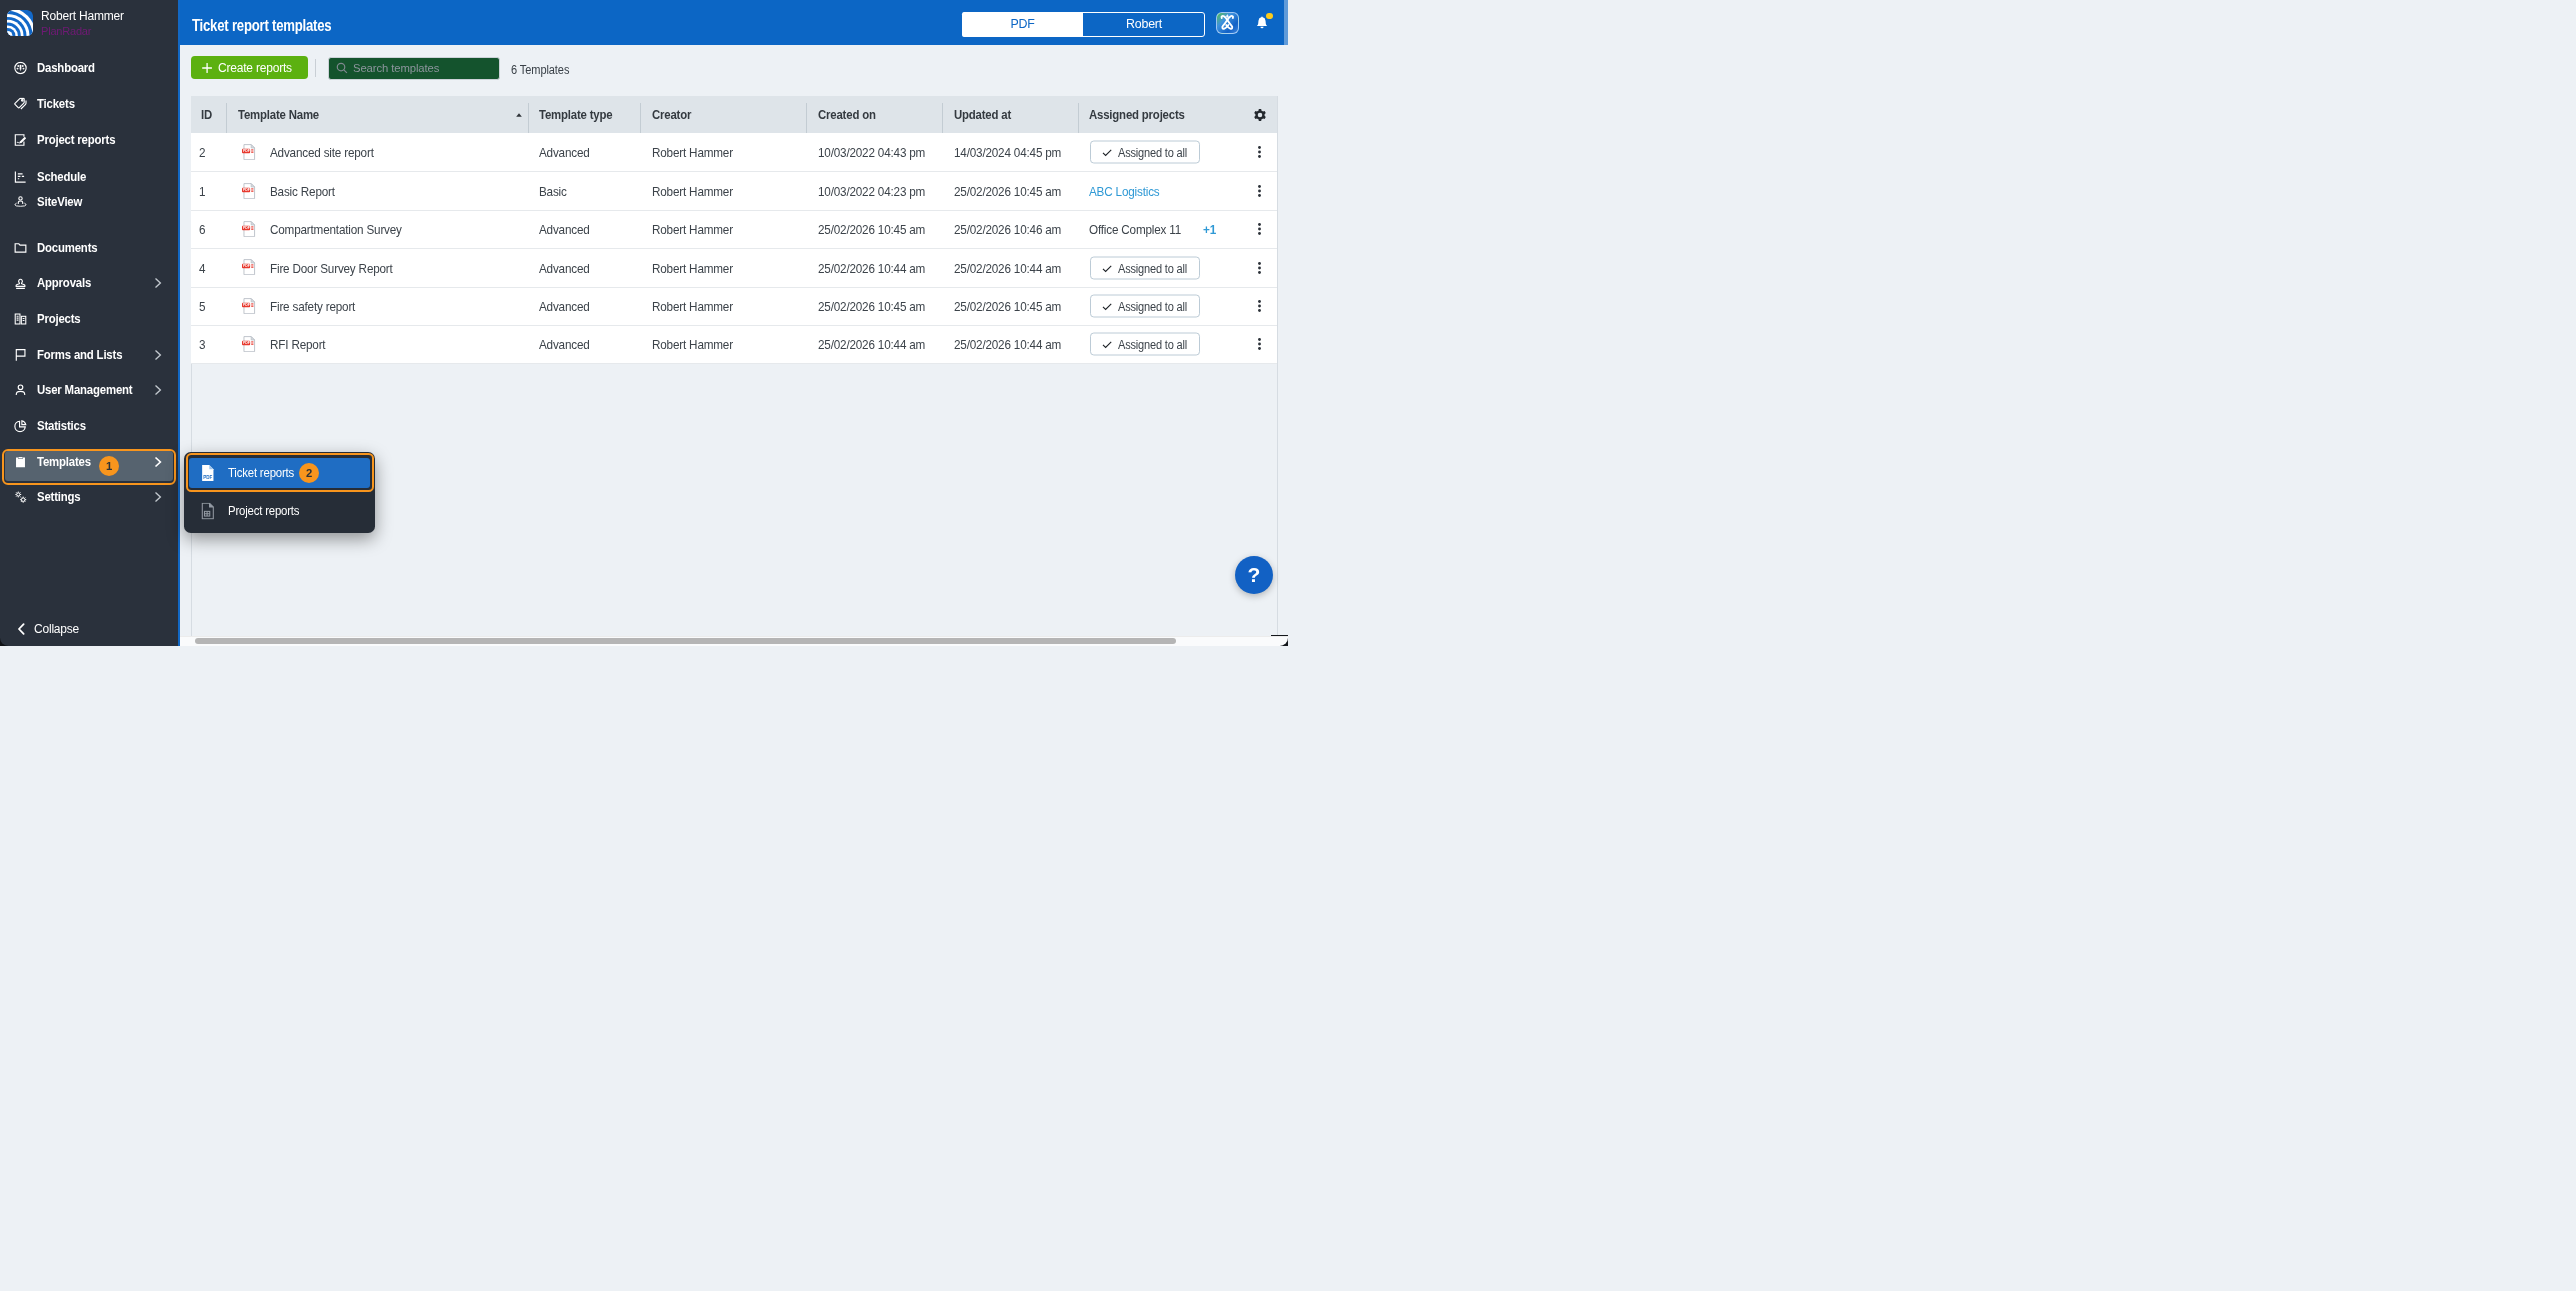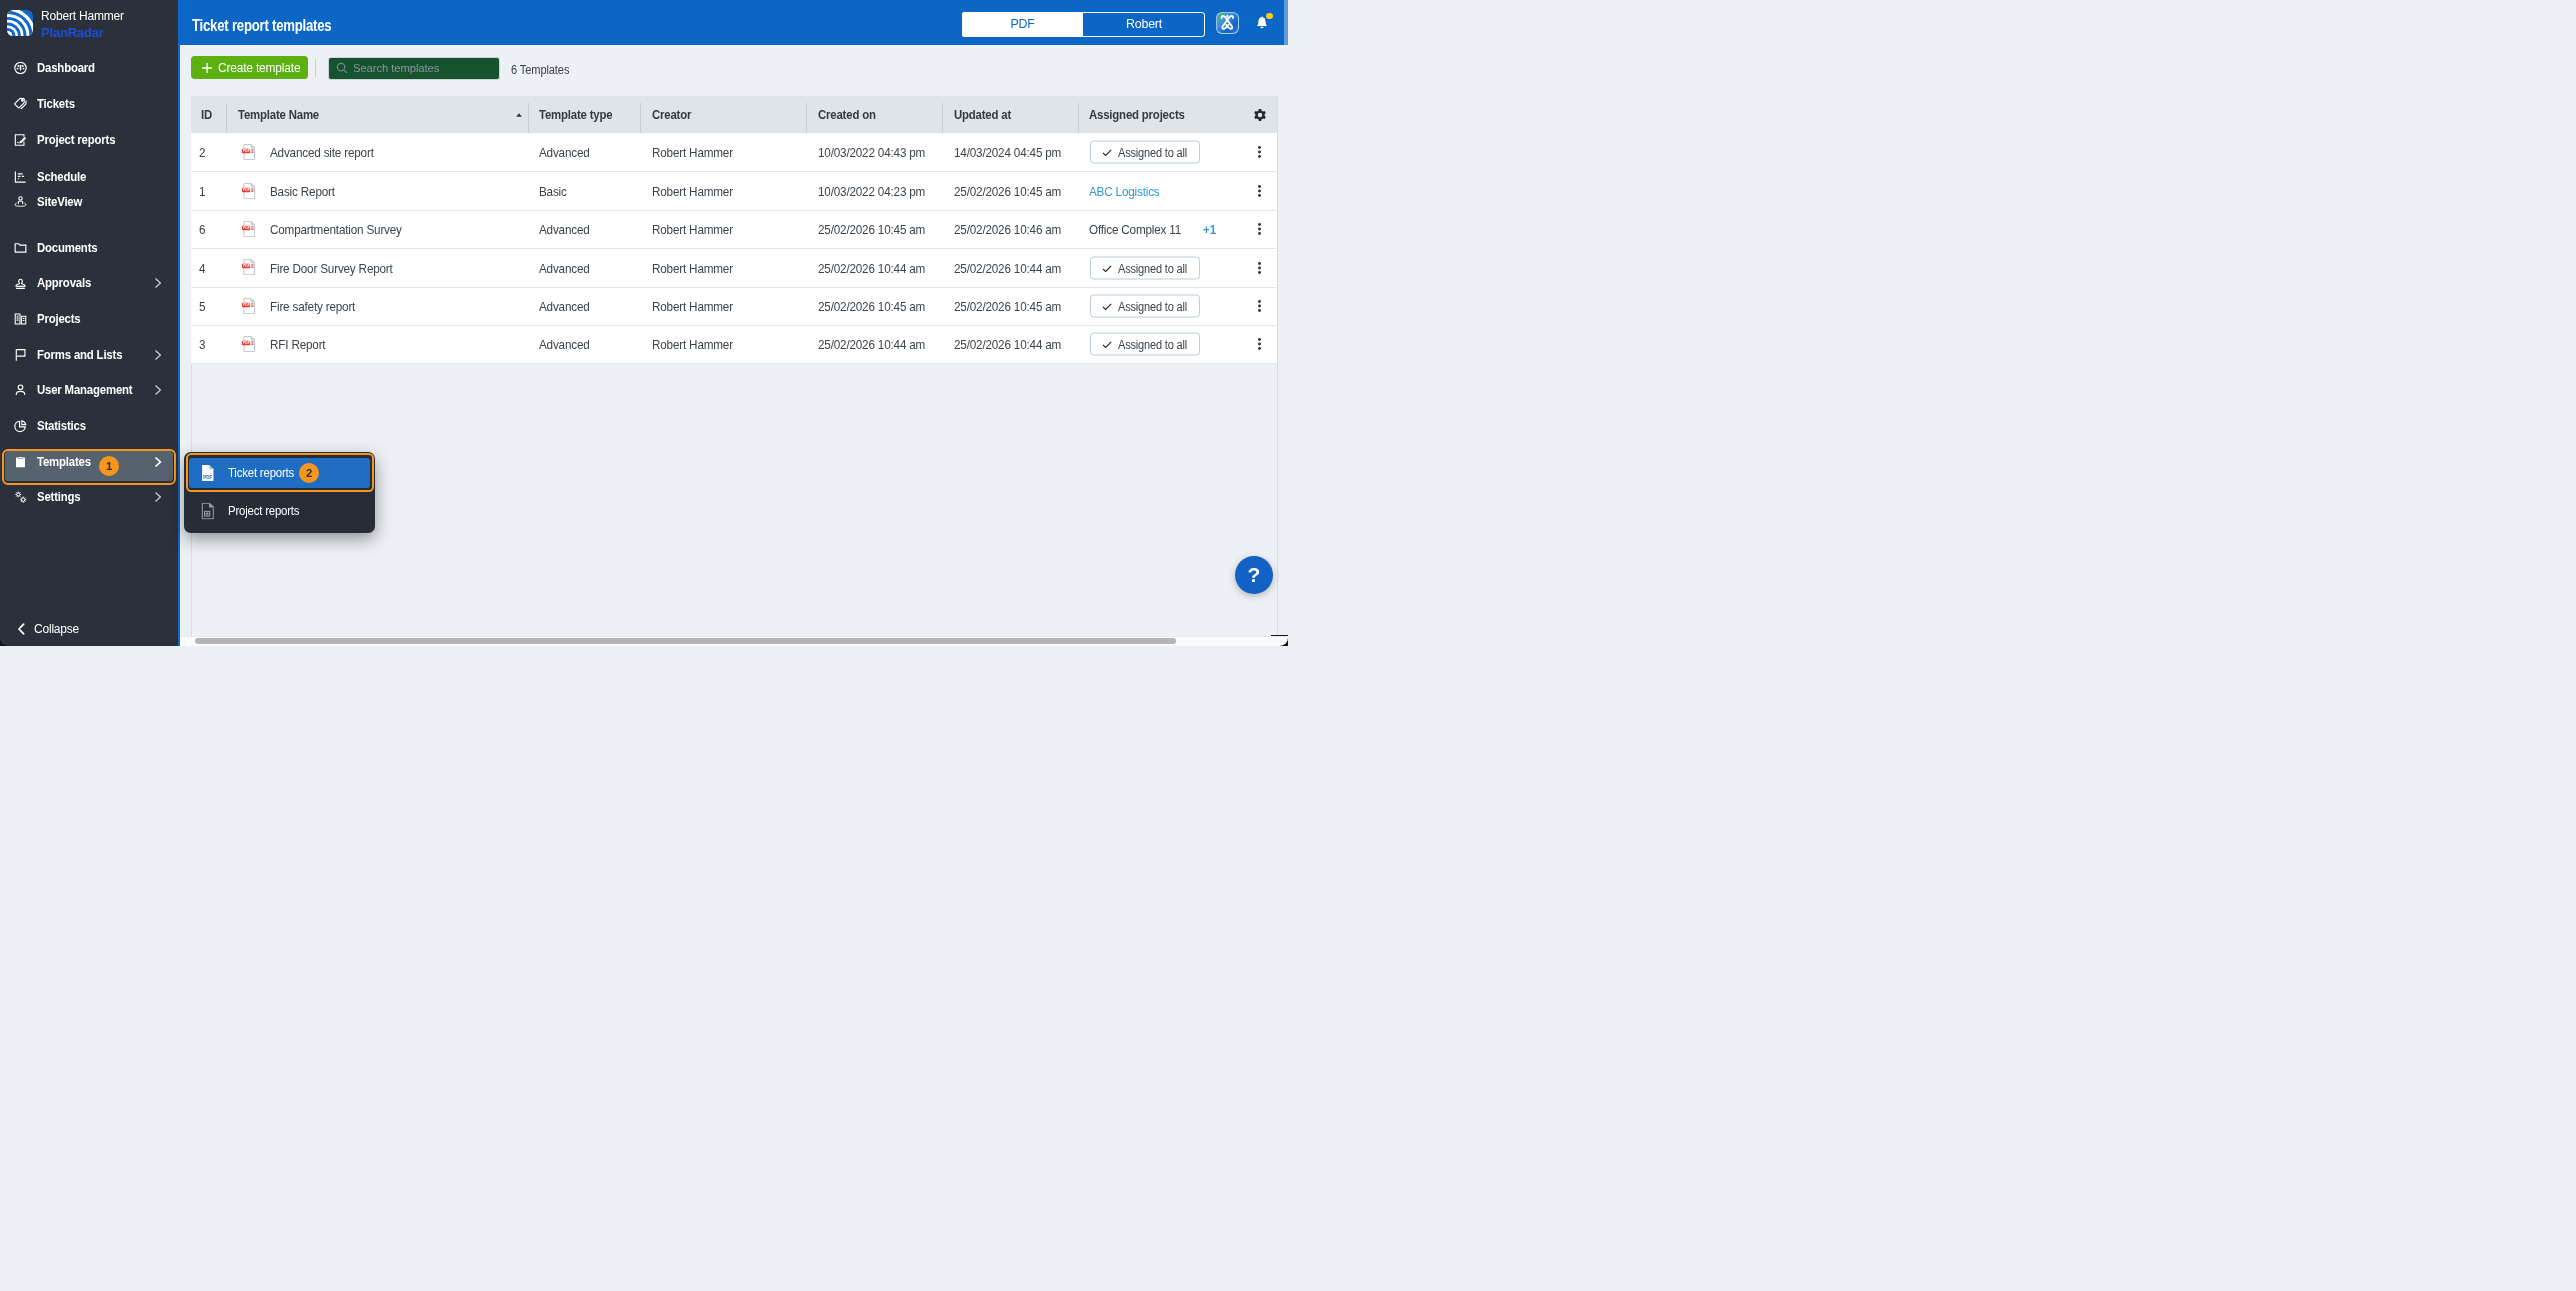--- a/index.html
+++ b/index.html
@@ -4,21 +4,21 @@
 <style>
   * { margin:0; padding:0; box-sizing:border-box; }
   html,body { width:1288px; height:646px; overflow:hidden; font-family:"Liberation Sans",sans-serif; }
   body { position:relative; background:#edf1f5; }
   .abs { position:absolute; }
 
   
   #sidebar { left:0; top:0; width:180px; height:646px; background:#2a313c; border-right:2.3px solid #1268c4; }
   #logo { left:7px; top:10.3px; width:26px; height:26px; border-radius:6px; overflow:hidden; }
   #uname { left:41px; top:9.4px; font-size:12px; color:#fff; font-weight:400; letter-spacing:-0.2px; }
-  #ubrand { left:41px; top:25px; font-size:13px; color:#1d4ed8; font-weight:700; letter-spacing:-0.2px; }
+  #ubrand { left:41px; top:25px; font-size:11px; color:#701a75; font-weight:400; letter-spacing:-0.2px; }
   .mi { left:0; width:177px; height:30px; }
   .mi .ic { position:absolute; left:14px; top:50%; transform:translateY(-50%); width:13px; height:13px; }
   .mi .tx { position:absolute; left:37px; top:50%; transform:translateY(-50%) scaleX(0.92); transform-origin:0 50%; font-size:12.4px; font-weight:700; color:#fff; letter-spacing:-0.2px; white-space:nowrap; }
   .mi .ch { position:absolute; left:154px; top:50%; transform:translateY(-50%); width:7.5px; height:12px; }
 
   #tplOrange { left:1.6px; top:449px; width:174px; height:36px; border:2.4px solid #f8951d; border-radius:6px; }
   #tplBg { left:4.9px; top:451px; width:168px; height:30px; background:#56636f; border-radius:3px; }
   #tplBadge { left:99px; top:456px; width:20.3px; height:20.3px; border-radius:50%; background:#f8951d; color:#2c3237; font-weight:700; font-size:11.3px; text-align:center; line-height:20.3px; }
 
   #collapse { left:0; top:614px; width:178px; height:30px; }
@@ -249,21 +249,21 @@
       <path d="M8 0.6 Q8.9 0.6 8.9 1.5 Q12.4 2.1 12.7 6 L13.1 10.3 Q13.3 12 14.9 13 L1.1 13 Q2.7 12 2.9 10.3 L3.3 6 Q3.6 2.1 7.1 1.5 Q7.1 0.6 8 0.6 Z" fill="#fff"></path>
       <path d="M5.9 14 Q6 16.2 8 16.2 Q10 16.2 10.1 14 Z" fill="#fff"></path>
     </svg></div>
   <div id="belldot" class="abs"></div>
   <div id="vsb" class="abs"></div>
 
   <div id="btnCreate" class="abs">
     <svg class="plus" viewBox="0 0 14 14" stroke="#fff" stroke-width="1.8" stroke-linecap="round">
       <path d="M7 0.8 L7 13.2 M0.8 7 L13.2 7"></path>
     </svg>
-    <span class="tx">Create template</span>
+    <span class="tx">Create reports</span>
   </div>
   <div id="tbDivider" class="abs"></div>
   <div id="search" class="abs">
     <svg style="position:absolute;left:6.8px;top:50%;transform:translateY(-50%)" width="12" height="12" viewBox="0 0 16 16" fill="none" stroke="#808890" stroke-width="1.6">
       <circle cx="6.7" cy="6.7" r="5"></circle>
       <line x1="10.4" y1="10.4" x2="14.5" y2="14.5"></line>
     </svg>
     <span class="ph">Search templates</span>
   </div>
   <div id="count" class="abs">6 Templates</div>

